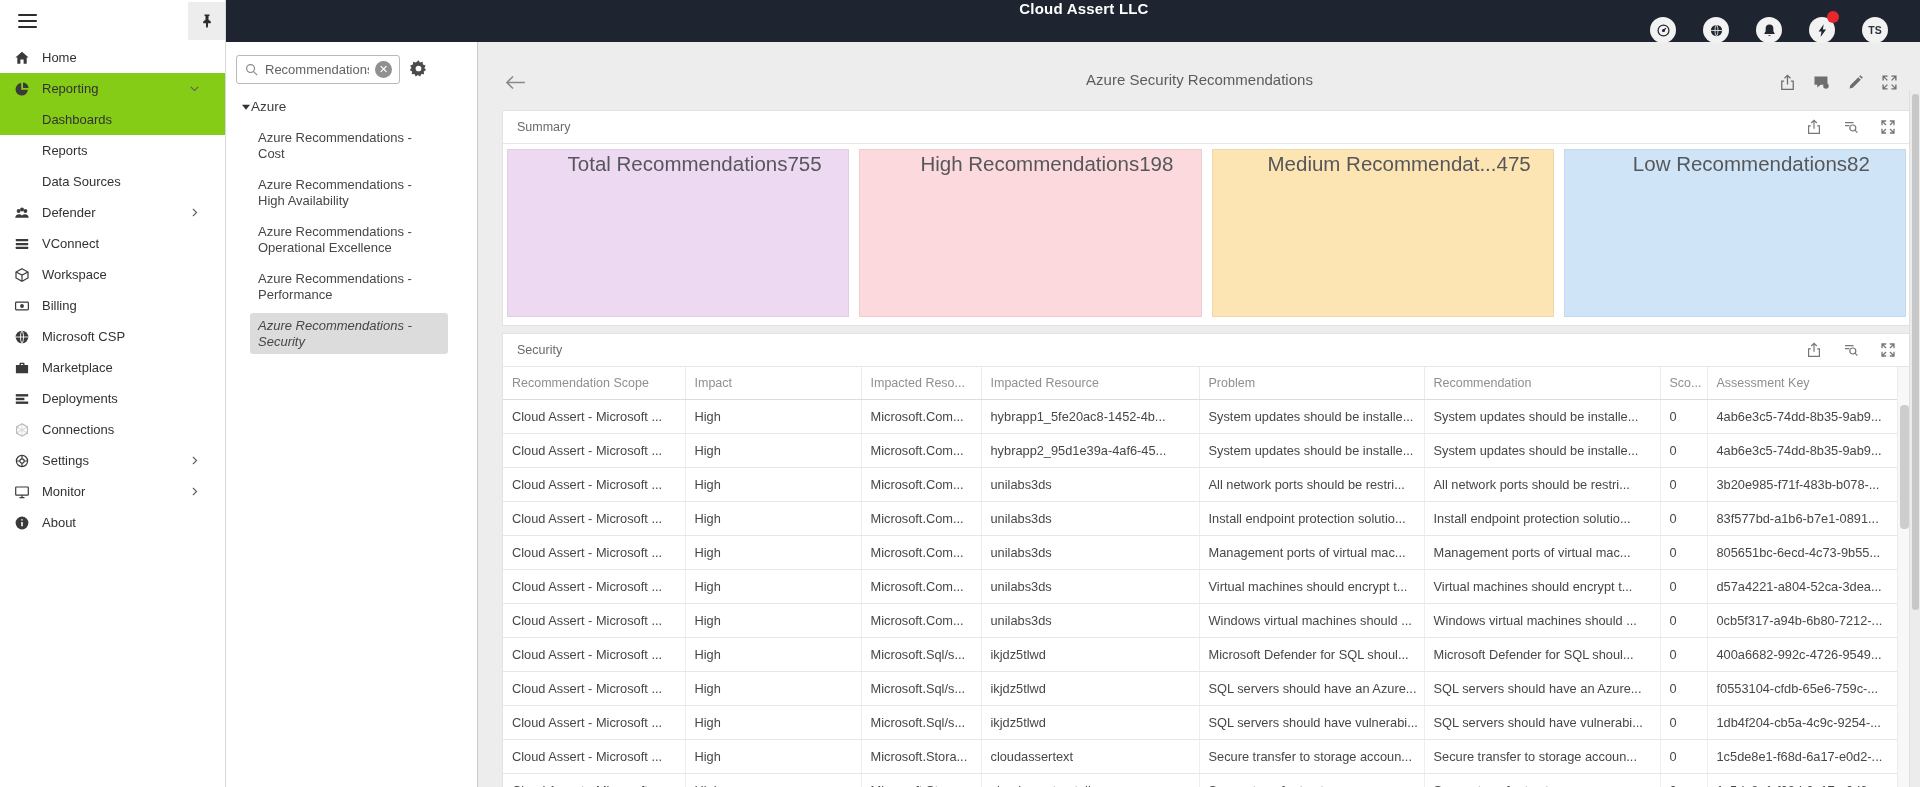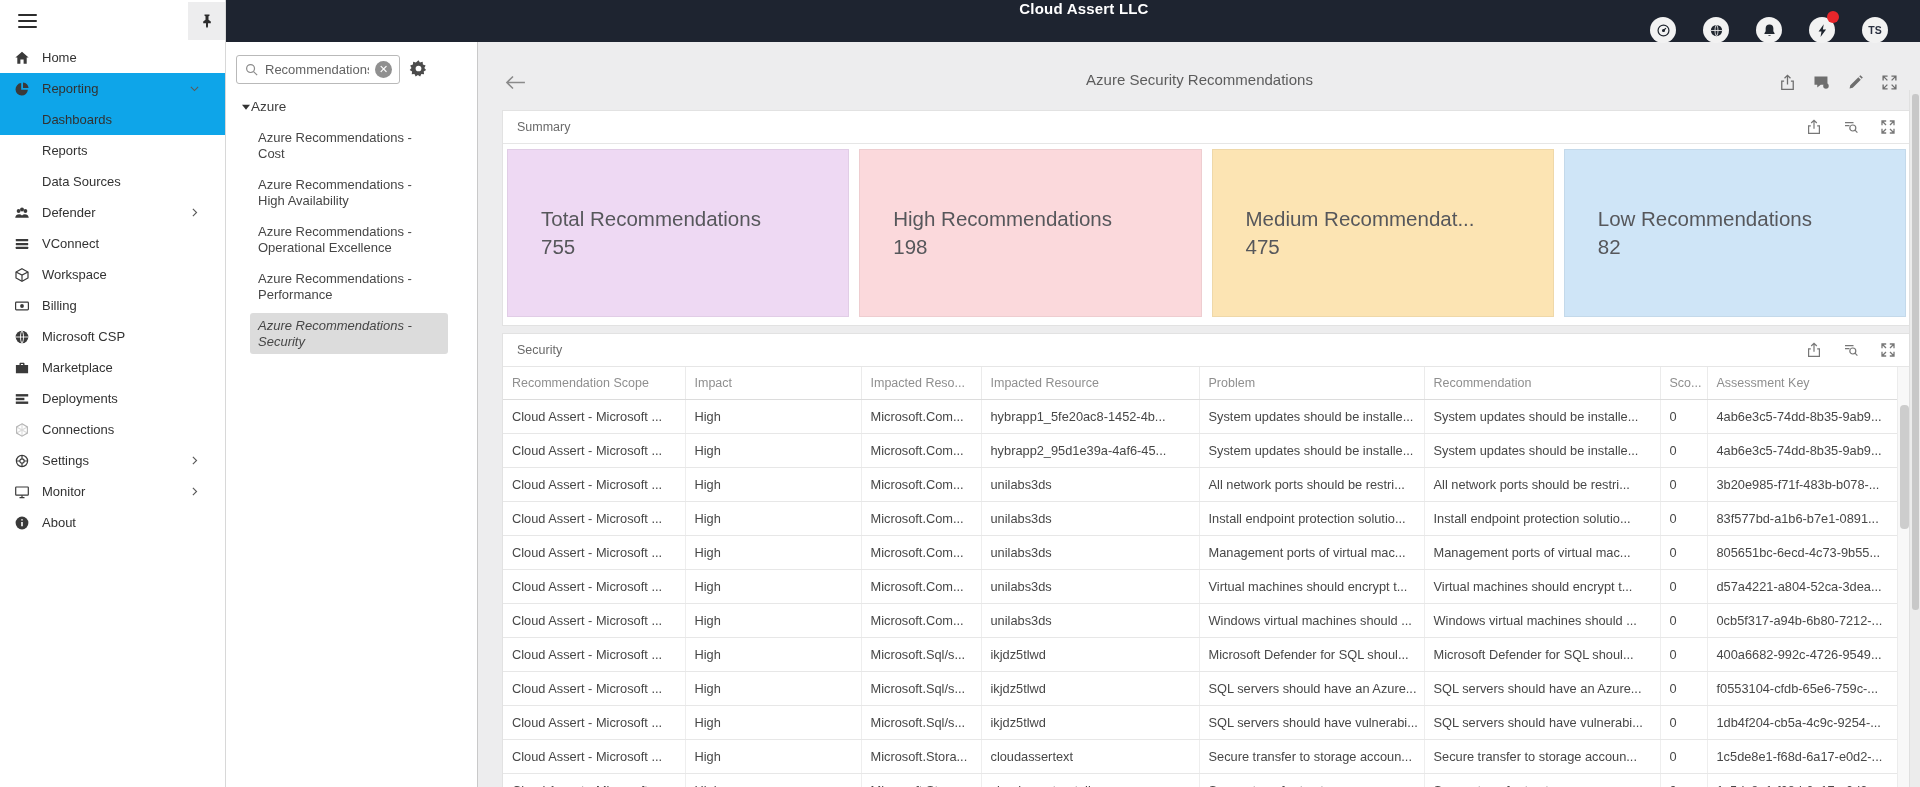--- a/index.html
+++ b/index.html
@@ -20,21 +20,21 @@
   
   .sidebar { position:absolute; left:0; top:0; width:226px; height:787px; background:#fff; border-right:1px solid #d8d8d8; z-index:4; }
   .sidebar-top { height:42px; display:flex; align-items:center; }
   .hamburger { margin-left:18px; width:19px; display:flex; flex-direction:column; gap:4px; background:none; border:none; cursor:pointer; }
   .hamburger span { display:block; height:2px; background:#2c2c2c; border-radius:1px; }
   .pin-btn { margin-left:auto; width:37px; height:38px; background:#ededee; border:none; display:flex; align-items:center; justify-content:center; color:#2c2c2c; cursor:pointer; }
   .menu-item { height:31px; display:flex; align-items:center; padding:0 12px 0 14px; font-size:13px; color:#323232; cursor:pointer; }
   .menu-item .mi-icon { width:16px; height:16px; margin-right:12px; color:#3a3a3a; }
   .menu-item.muted .mi-icon { color:#b6b6b6; }
   .menu-item.sub { padding-left:42px; }
-  .menu-item.hl { background:#0ea5e9; }
+  .menu-item.hl { background:#84cc16; }
   .menu-item .chev { margin-left:auto; width:13px; height:13px; color:#5a5a5a; }
 
   
   .explorer { position:absolute; left:226px; top:42px; width:252px; bottom:0; background:#fff; border-right:1px solid #c9c9c9; z-index:2; }
   .search-row { display:flex; align-items:center; gap:9px; margin:13px 10px 0 10px; }
   .search-box { width:164px; height:29px; border:1px solid #b9b9b9; border-radius:3px; display:flex; align-items:center; padding:0 7px; gap:6px; background:#fff; }
   .search-box .svg-i { width:15px; height:15px; color:#8b8b8b; }
   .search-input { border:none; outline:none; flex:1; min-width:0; font-size:13px; color:#636363; font-family:inherit; background:transparent; }
   .clear-btn { width:17px; height:17px; border-radius:50%; background:#909090; color:#fff; border:none; font-size:11px; line-height:1; display:flex; align-items:center; justify-content:center; cursor:pointer; flex:none; }
   .gear-btn { background:none; border:none; color:#4b4b4b; cursor:pointer; }
@@ -57,21 +57,21 @@
   .icon-btn .svg-i { width:17px; height:17px; }
 
   .panel { position:absolute; left:23px; right:9px; background:#fff; border:1px solid #e2e2e2; }
   .panel-header { height:33px; display:flex; align-items:center; padding:0 14px; border-bottom:1px solid #e6e6e6; color:#6a6a6a; font-size:12.5px; }
   .panel-actions { margin-left:auto; display:flex; gap:21px; align-items:center; }
   .panel-actions .icon-btn { color:#777; }
   .panel-actions .icon-btn .svg-i { width:16px; height:16px; }
 
   .panel.summary { top:68px; height:216px; }
   .cards { display:flex; gap:10px; padding:5px 4px; height:178px; }
-  .card { flex:1; display:flex; flex-direction:column; justify-content:center; padding-left:33px; border:1px solid rgba(0,0,0,.05); }
+  .card { flex:1; display:flex; flex-direction:row; justify-content:center; padding-left:33px; border:1px solid rgba(0,0,0,.05); }
   .card-label, .card-value { font-size:20.5px; color:#56575b; line-height:28px; }
 
   .panel.security { top:291px; height:500px; }
   .sec-table-wrap { position:absolute; left:0; right:13px; top:33px; bottom:0; overflow:hidden; }
   table.sec-table { width:100%; border-collapse:collapse; table-layout:fixed; }
   .sec-table th { height:32px; font-weight:400; font-size:12.5px; color:#8f8f8f; text-align:left; padding:0 9px; border-bottom:1px solid #dcdcdc; border-right:1px solid #ebebeb; white-space:nowrap; overflow:hidden; background:#fff; }
   .sec-table th:last-child { border-right:none; }
   .sec-table td { height:34px; font-size:12.8px; color:#474747; padding:0 9px; border-bottom:1px solid #e7e7e7; border-right:1px solid #eeeeee; white-space:nowrap; overflow:hidden; background:#fff; }
   .sec-table td:last-child { border-right:none; }
   .tbl-scroll { position:absolute; right:0; top:33px; bottom:0; width:13px; background:#f8f8f8; border-left:1px solid #ececec; }

